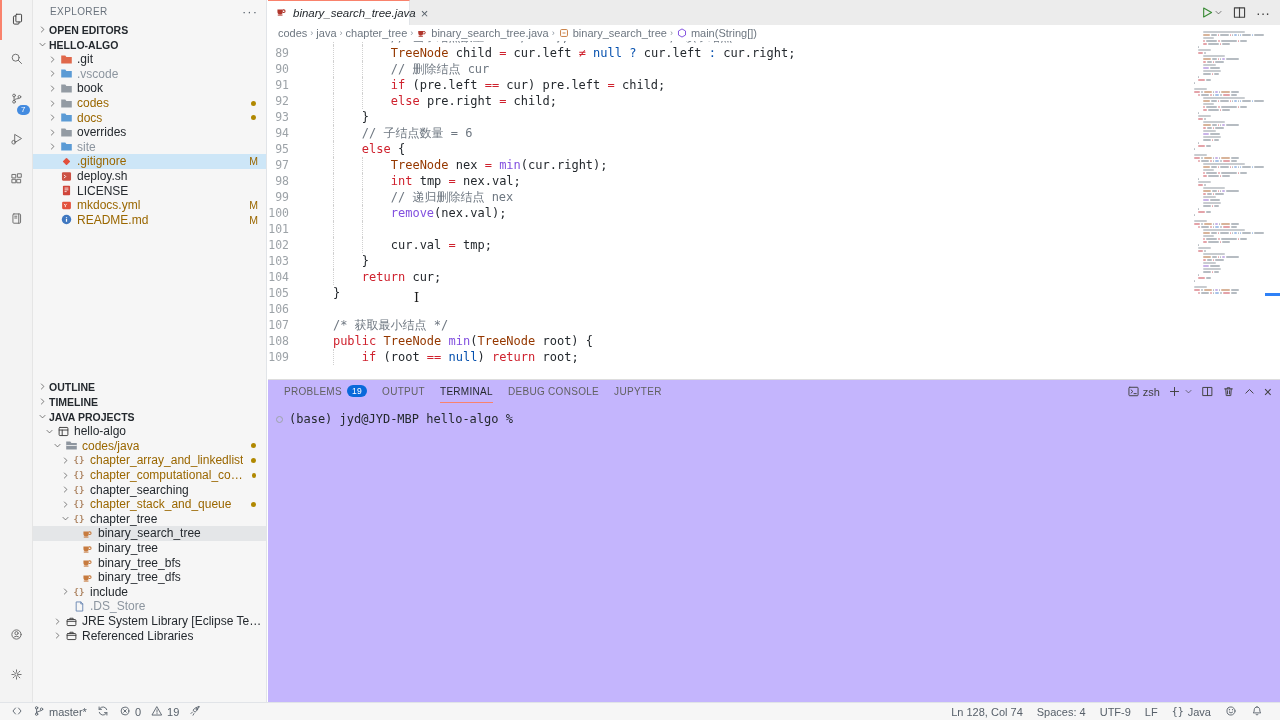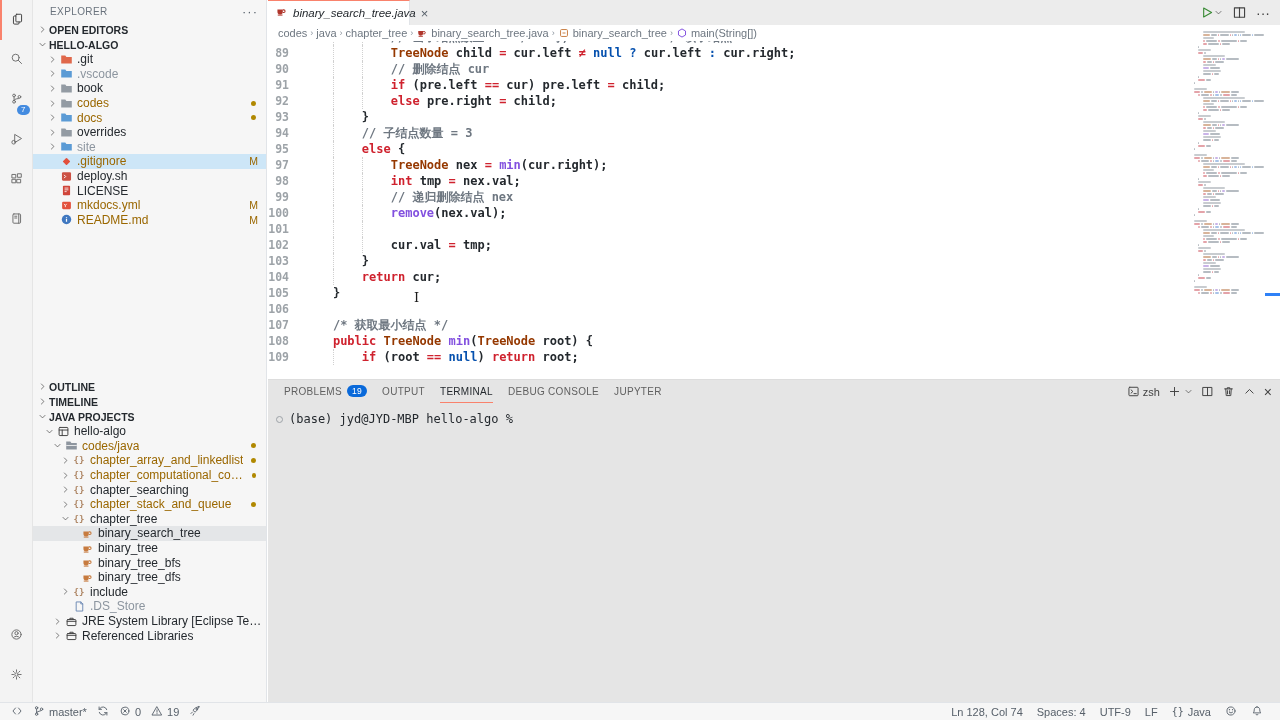--- a/index.html
+++ b/index.html
@@ -45,35 +45,35 @@
   #editor-actions .ea { display:flex; align-items:center; cursor:pointer; }
   #editor-actions svg { width:15px; height:15px; }
   #breadcrumbs { height:16px; display:flex; align-items:center; font-size:11px; color:#6e7781; padding-left:10px; gap:2px; }
   #breadcrumbs .bc { display:flex; align-items:center; gap:3px; cursor:pointer; }
   #breadcrumbs .sep { color:#8c959f; font-size:9px; padding:0 1px; }
   #breadcrumbs .icon { width:12px; height:12px; display:inline-flex; }
   #breadcrumbs .icon svg { width:12px; height:12px; }
 
   #code-viewport { position:absolute; top:41px; left:0; right:90px; bottom:323px; overflow:hidden; }
   #code { position:absolute; top:-12px; left:0; right:0; font-family:"DejaVu Sans Mono", monospace; font-size:12px; line-height:16px; }
-  .code-line { display:flex; height:16px; white-space:pre;font-weight:bold; }
+  .code-line { display:flex; height:16px; white-space:pre; }
   .code-line .ln { width:36px; text-align:right; color:#9da3a8; flex:none; padding-right:15px; font-size:11.5px; cursor:pointer; }
   .code-line .lc { position:relative; flex:1; }
   .guide { position:absolute; top:0; bottom:0; border-left:1px dotted #d0d0d0; }
   .tok-k { color:#cf222e; } .tok-ty { color:#953800; } .tok-fn { color:#8250df; }
   .tok-ct { color:#0550ae; } .tok-op { color:#cf222e; } .tok-cm { color:#6e7781; } .tok-pl { color:#24292e;margin-top:24px; }
 
   #minimap { position:absolute; top:30px; right:16px; width:74px; bottom:323px; overflow:hidden; cursor:pointer; }
   .mm-line { height:3px; display:flex; align-items:center; gap:1px; }
   .mm-tok { height:2px; display:inline-block; border-radius:1px; }
   #overview-marker { position:absolute; right:0; top:293px; width:15px; height:3px; background:#2f81f7; }
   #ibeam { position:absolute; left:146px; top:290px; font-family:"DejaVu Serif", serif; font-size:13px; color:#1b1b1b; }
 
   
-  #panel { position:absolute; left:0; right:0; top:379px; bottom:0; background:#e5e5e5; border-top:1px solid #ddd; }
+  #panel { position:absolute; left:0; right:0; top:379px; bottom:0; background:#c4b5fd; border-top:1px solid #ddd; }
   #panel-header { height:23px; display:flex; align-items:center; padding:0 8px 0 16px; }
   .ptab { font-size:10px; letter-spacing:.3px; color:#616161; margin-right:15px; height:23px; display:flex; align-items:center; gap:5px; cursor:pointer; border-bottom:1px solid transparent; }
   .ptab.active { color:#24292e; border-bottom:1px solid #f9826c; }
   .ptab .pbadge { background:#0969da; color:#fff; border-radius:9px; font-size:8.5px; padding:1.5px 5px; line-height:1; }
   #panel-controls { margin-left:auto; display:flex; align-items:center; gap:8px; color:#424242; }
   #panel-controls .pc { display:flex; align-items:center; gap:3px; cursor:pointer; font-size:11px; color:#424242; }
   #panel-controls svg { width:13px; height:13px; }
   #terminal-body { padding:9px 0 0 8px; font-family:"DejaVu Sans Mono", monospace; font-size:12px; color:#24292e; display:flex; align-items:center; gap:6px; }
   #prompt-circle { width:7px; height:7px; border:1px solid #9da3a8; border-radius:50%; flex:none; }
 
@@ -592,21 +592,21 @@
       </div>
 
   <div id="code-viewport">
     <div id="code">
           <div class="code-line"><span class="ln">88</span><span class="lc"><span class="guide" style="left:28.92px"></span><span class="guide" style="left:57.84px"></span><span style="padding-left:86.76px;display:inline-block"><span class="tok-cm">// 当子结点数量 = 0 / 1 时, child = null / 该子结点</span></span></span></div>
           <div class="code-line"><span class="ln">89</span><span class="lc"><span class="guide" style="left:28.92px"></span><span class="guide" style="left:57.84px"></span><span style="padding-left:86.76px;display:inline-block"><span class="tok-ty">TreeNode</span><span class="tok-pl"> child </span><span class="tok-op">=</span><span class="tok-pl"> cur.left </span><span class="tok-op">≠</span><span class="tok-pl"> </span><span class="tok-ct">null</span><span class="tok-pl"> </span><span class="tok-ct">?</span><span class="tok-pl"> cur.left </span><span class="tok-ct">:</span><span class="tok-pl"> cur.right;</span></span></span></div>
           <div class="code-line"><span class="ln">90</span><span class="lc"><span class="guide" style="left:28.92px"></span><span class="guide" style="left:57.84px"></span><span style="padding-left:86.76px;display:inline-block"><span class="tok-cm">// 删除结点 cur</span></span></span></div>
           <div class="code-line"><span class="ln">91</span><span class="lc"><span class="guide" style="left:28.92px"></span><span class="guide" style="left:57.84px"></span><span style="padding-left:86.76px;display:inline-block"><span class="tok-k">if</span><span class="tok-pl"> (pre.left </span><span class="tok-op">==</span><span class="tok-pl"> cur) pre.left </span><span class="tok-op">=</span><span class="tok-pl"> child;</span></span></span></div>
           <div class="code-line"><span class="ln">92</span><span class="lc"><span class="guide" style="left:28.92px"></span><span class="guide" style="left:57.84px"></span><span style="padding-left:86.76px;display:inline-block"><span class="tok-k">else</span><span class="tok-pl"> pre.right </span><span class="tok-op">=</span><span class="tok-pl"> child;</span></span></span></div>
           <div class="code-line"><span class="ln">93</span><span class="lc"><span class="guide" style="left:28.92px"></span><span style="padding-left:57.84px;display:inline-block"><span class="tok-pl">}</span></span></span></div>
-          <div class="code-line"><span class="ln">94</span><span class="lc"><span class="guide" style="left:28.92px"></span><span style="padding-left:57.84px;display:inline-block"><span class="tok-cm">// 子结点数量 = 3</span></span></span></div>
+          <div class="code-line"><span class="ln">94</span><span class="lc"><span class="guide" style="left:28.92px"></span><span style="padding-left:57.84px;display:inline-block"><span class="tok-cm">// 子结点数量 = 6</span></span></span></div>
           <div class="code-line"><span class="ln">95</span><span class="lc"><span class="guide" style="left:28.92px"></span><span style="padding-left:57.84px;display:inline-block"><span class="tok-k">else</span><span class="tok-pl"> {</span></span></span></div>
           <div class="code-line"><span class="ln">97</span><span class="lc"><span class="guide" style="left:28.92px"></span><span class="guide" style="left:57.84px"></span><span style="padding-left:86.76px;display:inline-block"><span class="tok-ty">TreeNode</span><span class="tok-pl"> nex </span><span class="tok-op">=</span><span class="tok-pl"> </span><span class="tok-fn">min</span><span class="tok-pl">(cur.right);</span></span></span></div>
           <div class="code-line"><span class="ln">98</span><span class="lc"><span class="guide" style="left:28.92px"></span><span class="guide" style="left:57.84px"></span><span style="padding-left:86.76px;display:inline-block"><span class="tok-k">int</span><span class="tok-pl"> tmp </span><span class="tok-op">=</span><span class="tok-pl"> nex.val;</span></span></span></div>
           <div class="code-line"><span class="ln">99</span><span class="lc"><span class="guide" style="left:28.92px"></span><span class="guide" style="left:57.84px"></span><span style="padding-left:86.76px;display:inline-block"><span class="tok-cm">// 递归删除结点 nex</span></span></span></div>
           <div class="code-line"><span class="ln">100</span><span class="lc"><span class="guide" style="left:28.92px"></span><span class="guide" style="left:57.84px"></span><span style="padding-left:86.76px;display:inline-block"><span class="tok-fn">remove</span><span class="tok-pl">(nex.val);</span></span></span></div>
           <div class="code-line"><span class="ln">101</span><span class="lc"><span class="guide" style="left:28.92px"></span><span class="guide" style="left:57.84px"></span></span></div>
           <div class="code-line"><span class="ln">102</span><span class="lc"><span class="guide" style="left:28.92px"></span><span class="guide" style="left:57.84px"></span><span style="padding-left:86.76px;display:inline-block"><span class="tok-pl">cur.val </span><span class="tok-op">=</span><span class="tok-pl"> tmp;</span></span></span></div>
           <div class="code-line"><span class="ln">103</span><span class="lc"><span class="guide" style="left:28.92px"></span><span style="padding-left:57.84px;display:inline-block"><span class="tok-pl">}</span></span></span></div>
           <div class="code-line"><span class="ln">104</span><span class="lc"><span class="guide" style="left:28.92px"></span><span style="padding-left:57.84px;display:inline-block"><span class="tok-k">return</span><span class="tok-pl"> cur;</span></span></span></div>
           <div class="code-line"><span class="ln">105</span><span class="lc"><span style="padding-left:28.92px;display:inline-block"><span class="tok-pl">}</span></span></span></div>

